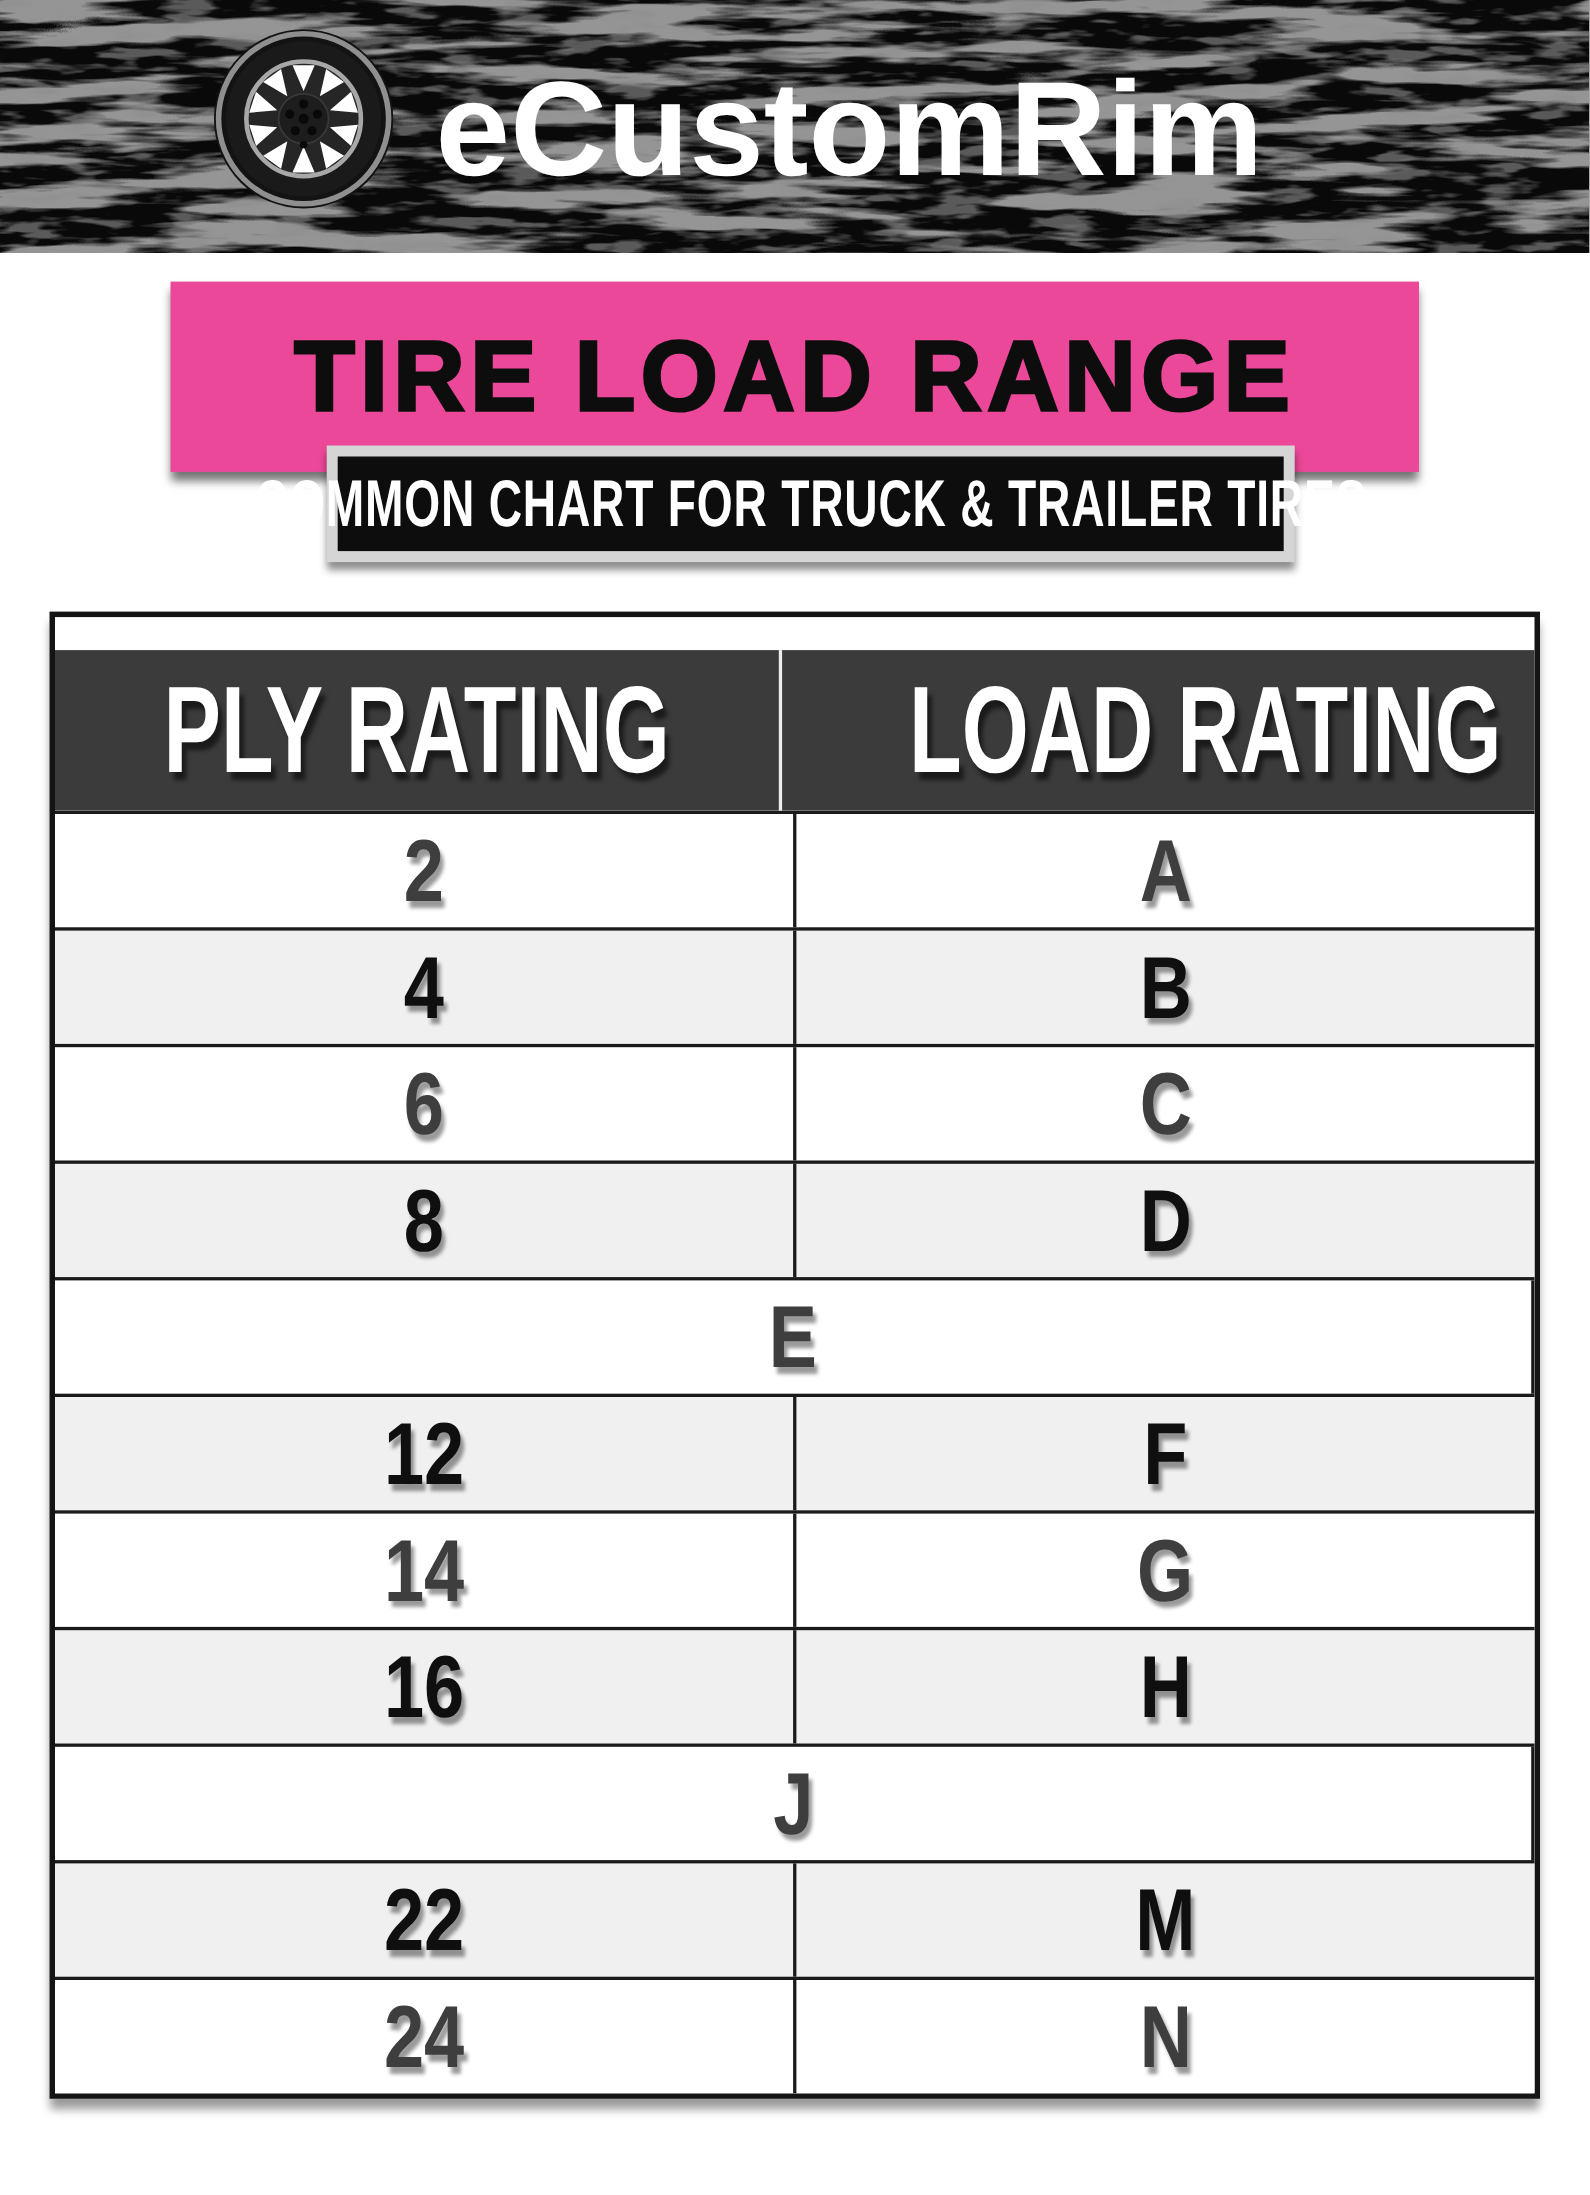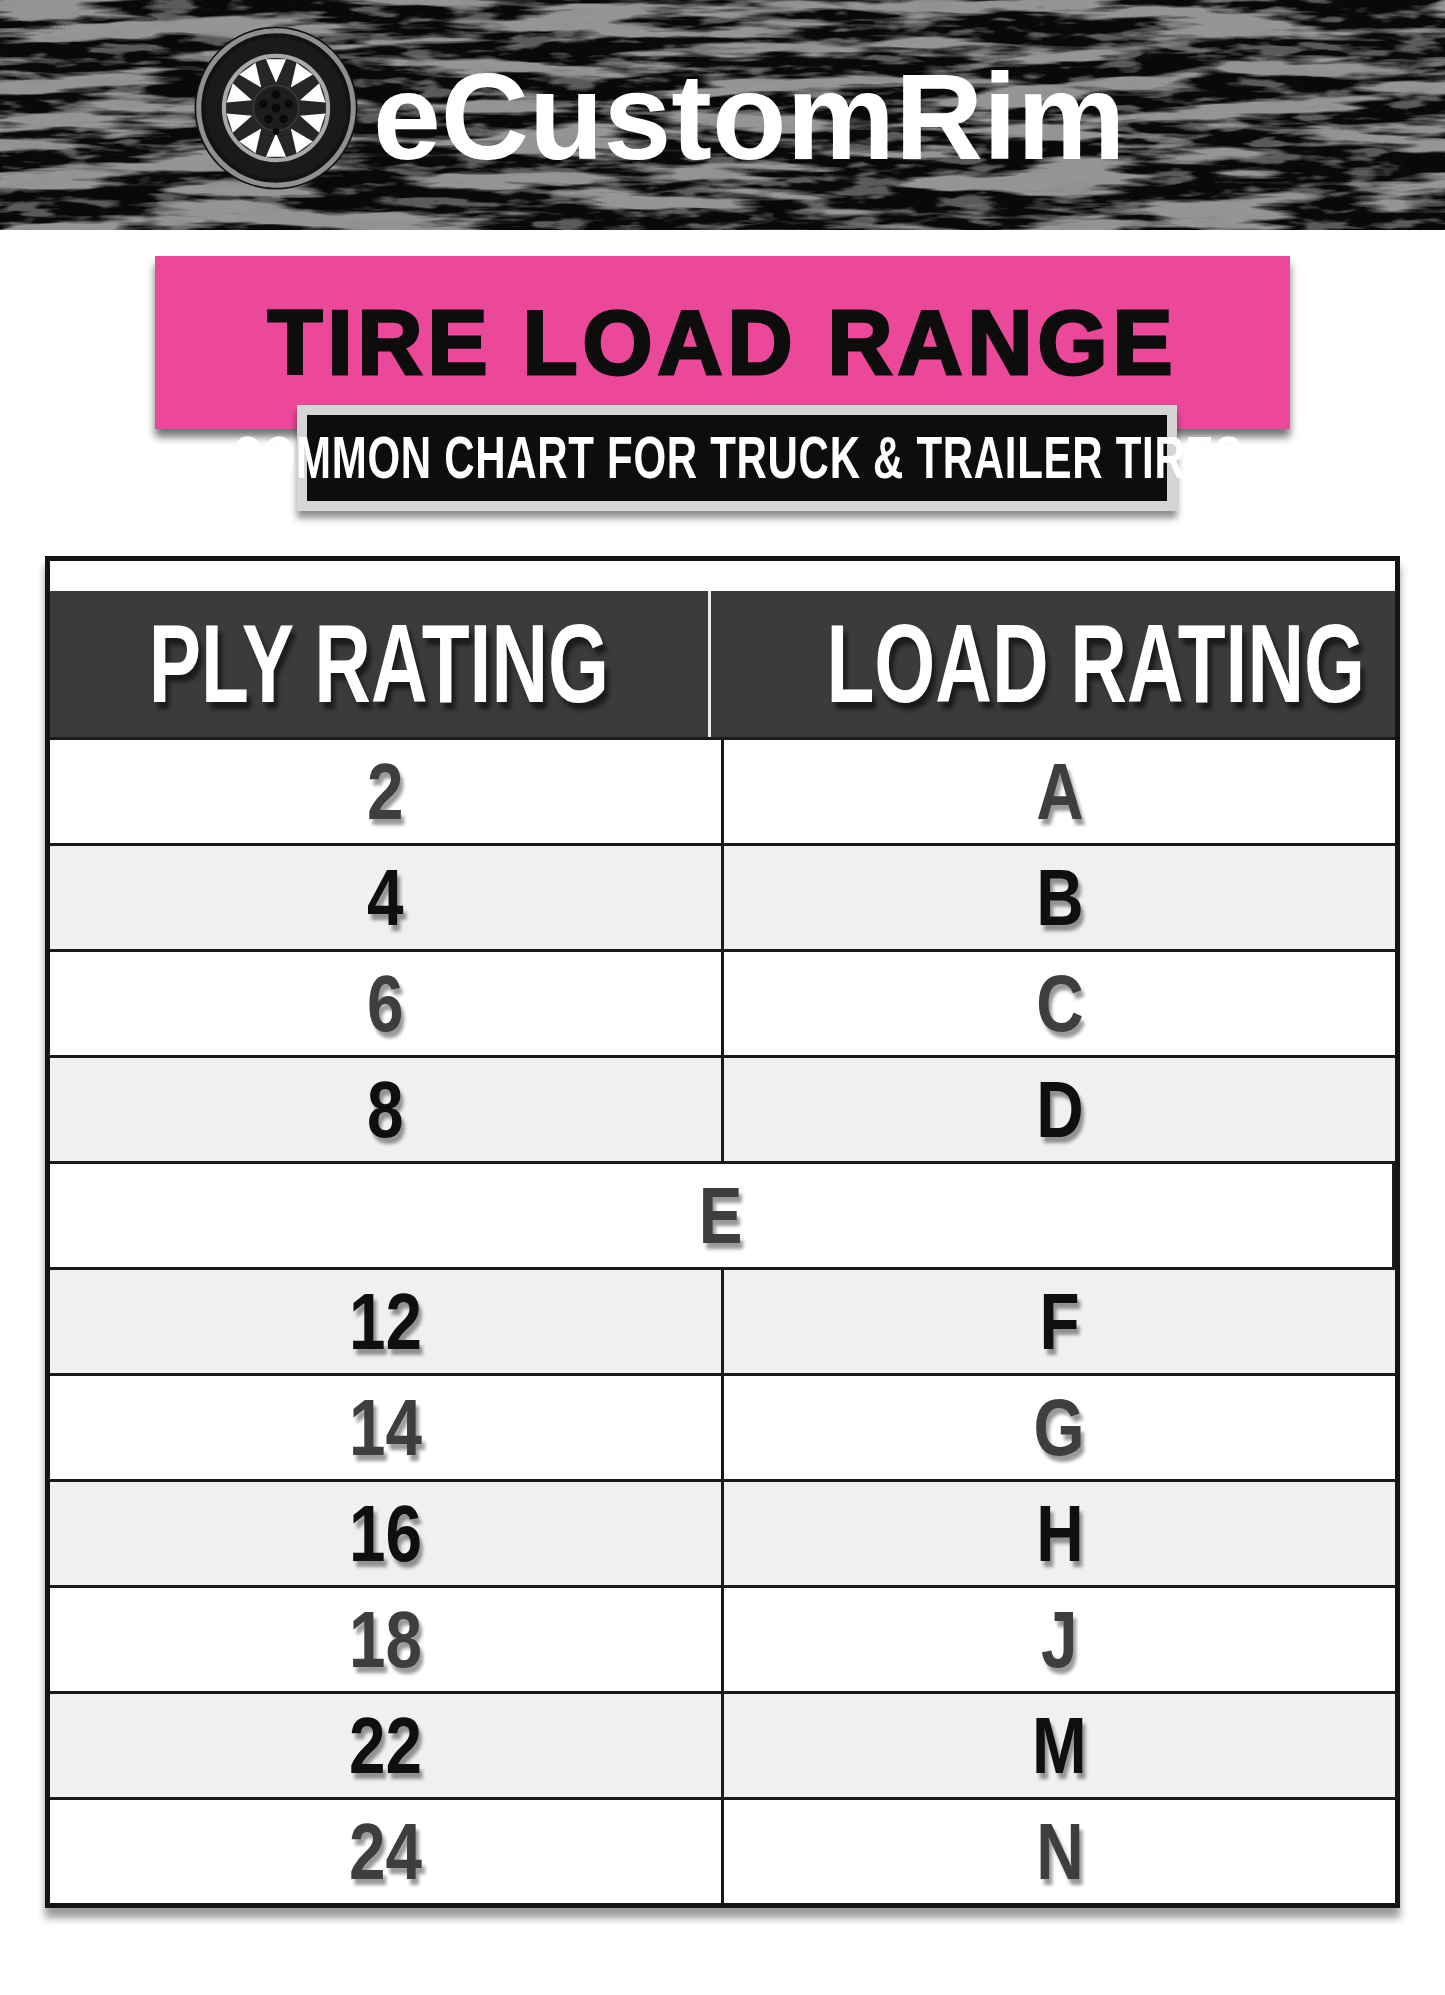--- a/index.html
+++ b/index.html
@@ -9,21 +9,21 @@
   }
 
   
   .header{
     position:absolute;top:0;left:0;width:1445px;height:230px;
     background:#0a0a0a;overflow:hidden;
   }
   .header .grunge{position:absolute;top:0;left:0;}
   .logo{position:absolute;left:192px;top:24px;width:168px;height:168px;}
   .brand-name{
-    position:absolute;left:373px;top:42px;
+    position:absolute;left:396px;top:42px;
     font-size:122px;font-weight:bold;color:#ffffff;line-height:150px;
     letter-spacing:0px;white-space:nowrap;
   }
 
   
   .title-box{
     position:absolute;left:155px;top:256px;width:1135px;height:173px;
     background:#ec4899;
     box-shadow:0 8px 8px rgba(0,0,0,0.55);
     display:flex;align-items:center;justify-content:center;
@@ -210,23 +210,20 @@
   <div class="row">
     <div class="cell">
         <span class="cond">16</span>
       </div>
     <div class="cell">
         <span class="cond">H</span>
       </div>
   </div>
   <div class="row">
     <div class="cell">
-        <span class="cond">18</span>
-      </div>
-    <div class="cell">
         <span class="cond">J</span>
       </div>
   </div>
   <div class="row">
     <div class="cell">
         <span class="cond">22</span>
       </div>
     <div class="cell">
         <span class="cond">M</span>
       </div>

